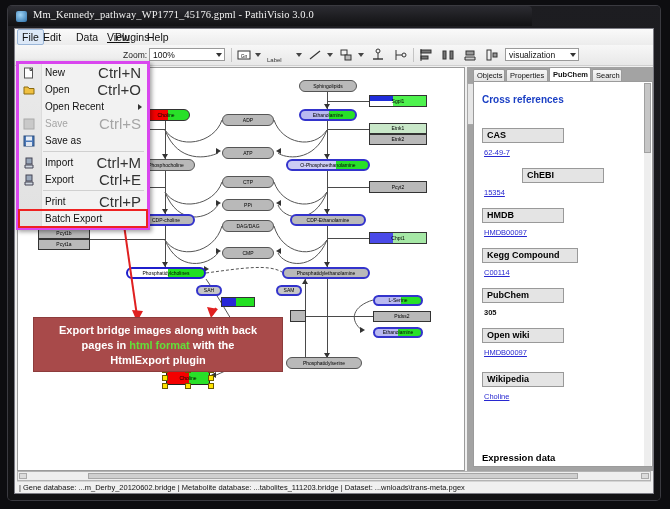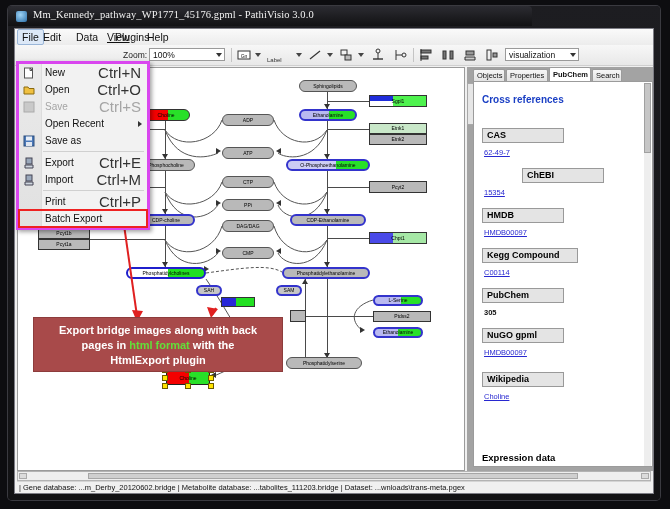--- a/index.html
+++ b/index.html
@@ -240,63 +240,63 @@
         </div>
         <div class="mrow">
           <span class="micon">
             <svg width="12" height="12">
                 <path d="M1 3h4l1 1.5h5V10H1z" fill="#f0c040" stroke="#8a6a10"></path>
               </svg>
           </span>
           <span class="mtxt">Open</span>
           <span class="macc">Ctrl+O</span>
         </div>
+        <div class="mrow">
+          <span class="mtxt">Open Recent</span>
+          <span class="msub"></span>
+        </div>
         <div class="mrow dis">
           <span class="micon">
             <svg width="12" height="12">
                 <rect x="1" y="1" width="10" height="10" fill="#c9c9c9" stroke="#aaa"></rect>
               </svg>
           </span>
           <span class="mtxt">Save</span>
           <span class="macc">Ctrl+S</span>
         </div>
         <div class="mrow">
-          <span class="mtxt">Open Recent</span>
-          <span class="msub"></span>
-        </div>
-        <div class="mrow">
           <span class="micon">
             <svg width="12" height="12">
                 <rect x="1" y="1" width="10" height="10" fill="#4a78b8" stroke="#2c4e7c"></rect>
                 <rect x="3" y="1.5" width="6" height="4" fill="#e8eef7"></rect>
                 <rect x="3" y="7" width="6" height="4" fill="#dfe6f0"></rect>
               </svg>
           </span>
           <span class="mtxt">Save as</span>
         </div>
         <div class="msep"></div>
         <div class="mrow">
           <span class="micon">
             <svg width="12" height="12">
                 <rect x="3" y="1" width="6" height="6" fill="#9aa8bb" stroke="#445"></rect>
                 <path d="M2 8h8v3H2z" fill="#cfd6df" stroke="#445"></path>
               </svg>
           </span>
-          <span class="mtxt">Export</span>
-          <span class="macc">Ctrl+E</span>
+          <span class="mtxt">Import</span>
+          <span class="macc">Ctrl+M</span>
         </div>
         <div class="mrow">
           <span class="micon">
             <svg width="12" height="12">
                 <rect x="3" y="1" width="6" height="6" fill="#9aa8bb" stroke="#445"></rect>
                 <path d="M2 8h8v3H2z" fill="#cfd6df" stroke="#445"></path>
               </svg>
           </span>
-          <span class="mtxt">Import</span>
-          <span class="macc">Ctrl+M</span>
+          <span class="mtxt">Export</span>
+          <span class="macc">Ctrl+E</span>
         </div>
         <div class="msep"></div>
         <div class="mrow">
           <span class="mtxt">Print</span>
           <span class="macc">Ctrl+P</span>
         </div>
         <div class="mrow hl">
           <span class="mtxt">Batch Export</span>
         </div>
       </div>
@@ -531,21 +531,21 @@
 
           <div class="xref" style="top:126px;">HMDB</div>
           <div class="xval" style="top:146px;"><a href="#">HMDB00097</a></div>
 
           <div class="xref" style="top:166px;width:96px;">Kegg Compound</div>
           <div class="xval" style="top:186px;"><a href="#">C00114</a></div>
 
           <div class="xref" style="top:206px;">PubChem</div>
           <div class="xval plain" style="top:226px;">305</div>
 
-          <div class="xref" style="top:246px;">NuGO gpml</div>
+          <div class="xref" style="top:246px;">Open wiki</div>
           <div class="xval" style="top:266px;"><a href="#">HMDB00097</a></div>
 
           <div class="xref" style="top:290px;">Wikipedia</div>
           <div class="xval" style="top:310px;"><a href="#">Choline</a></div>
 
           <div class="expr">Expression data</div>
 
           <div class="vscroll"></div>
           <div class="vthumb"></div>
         </div>

